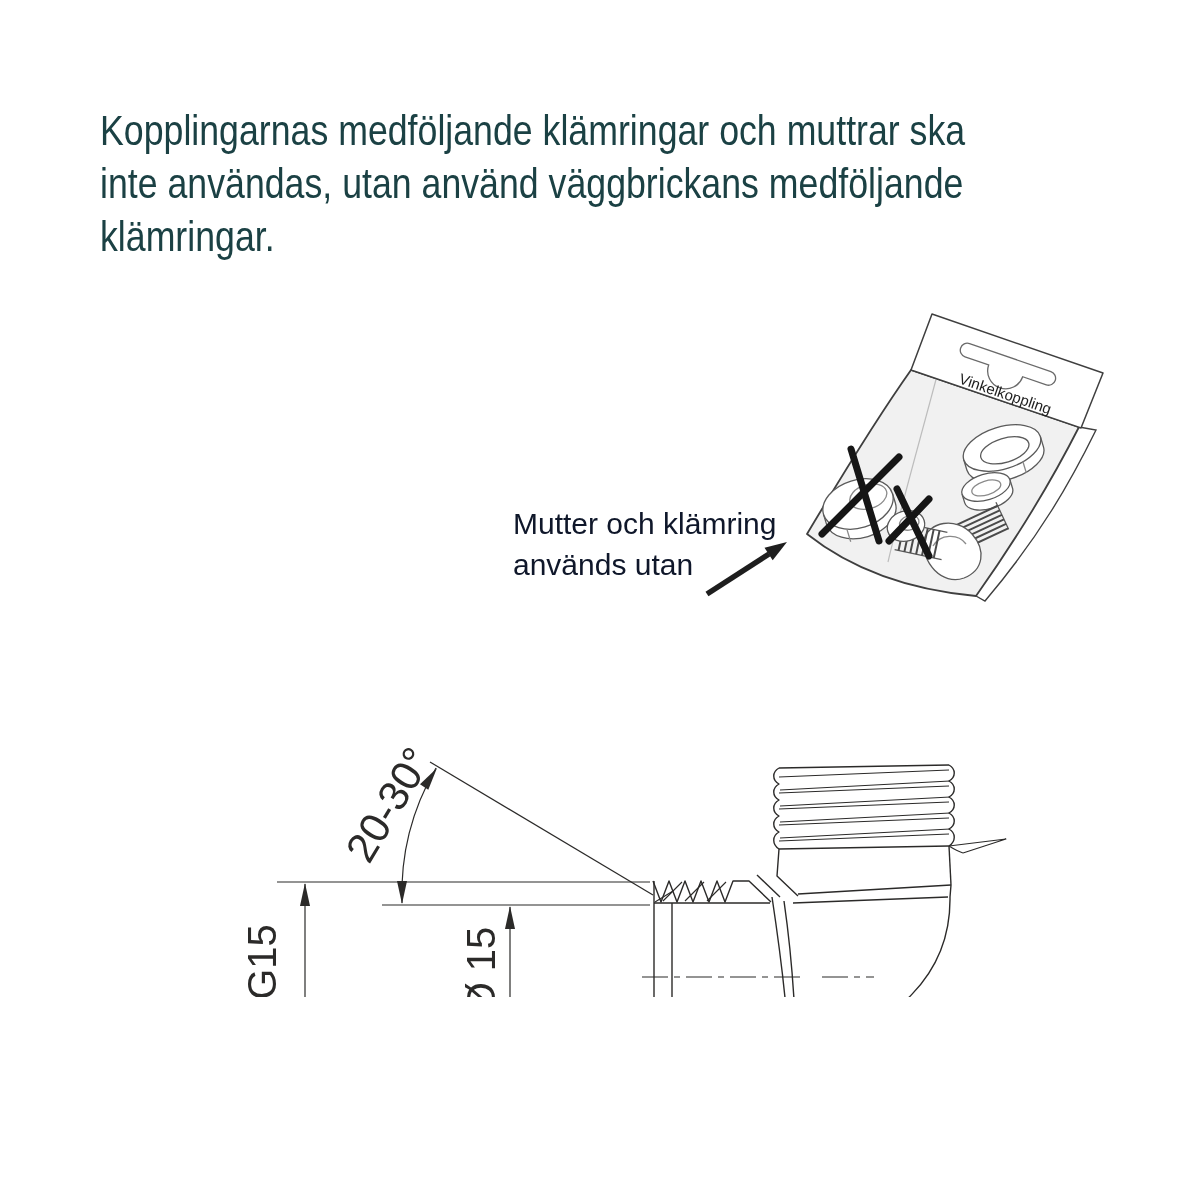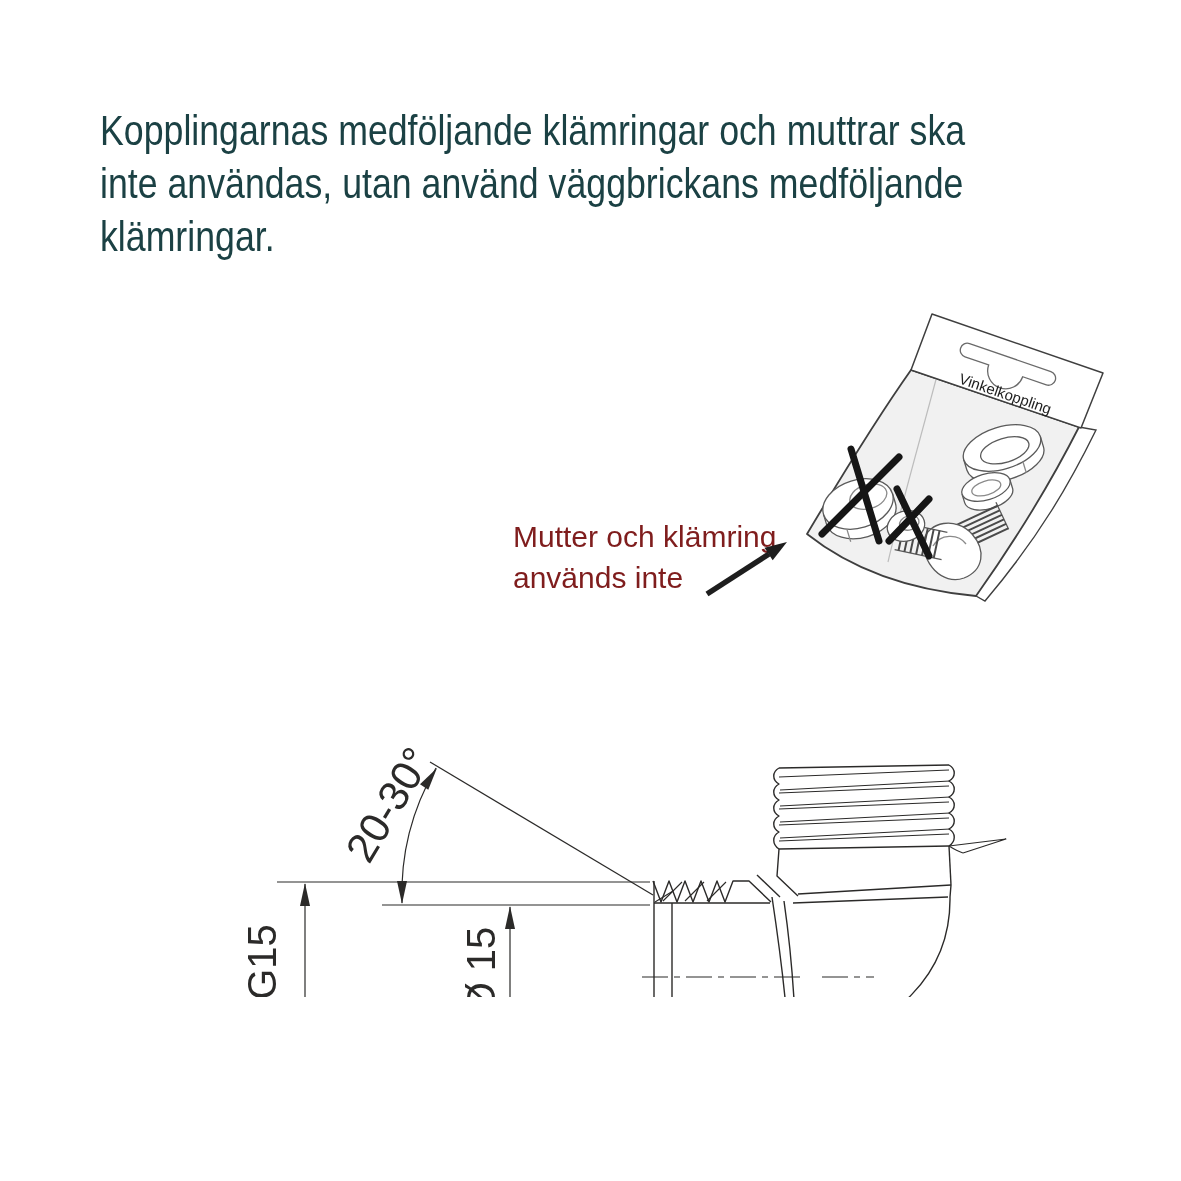--- a/index.html
+++ b/index.html
@@ -1,40 +1,40 @@
 <!DOCTYPE html>
 <html><head>
 <meta charset="utf-8">
 <style>
   html,body{margin:0;padding:0;background:#ffffff;}
   .page{position:relative;width:1181px;height:997px;background:#ffffff;overflow:hidden;
         font-family:"Liberation Sans",sans-serif;}
   .heading{position:absolute;left:100px;top:104px;font-size:42px;line-height:53px;
            color:#1b4144;transform:scaleX(0.85);transform-origin:left top;}
   .heading .hline{white-space:nowrap;}
-  .callout{position:absolute;left:513px;top:516px;font-size:30px;line-height:41px;
-           color:#7f1d1d;}
+  .callout{position:absolute;left:513px;top:503px;font-size:30px;line-height:41px;
+           color:#0f172a;}
   .callout .cline{white-space:nowrap;}
   svg text{font-family:"Liberation Sans",sans-serif;}
   .figure{position:absolute;left:0;top:0;}
 </style>
 </head>
 <body>
 
 <div class="page">
 
   <div class="heading">
     <div class="hline">Kopplingarnas medföljande klämringar och muttrar ska</div>
     <div class="hline">inte användas, utan använd väggbrickans medföljande</div>
     <div class="hline">klämringar.</div>
   </div>
 
   <div class="callout">
     <div class="cline">Mutter och klämring</div>
-    <div class="cline">används inte</div>
+    <div class="cline">används utan</div>
   </div>
 
   <svg class="figure" width="1181" height="1181" viewBox="0 0 1181 1181">
 
     <g>
 
       <path d="M911,370 C877,418 838,482 807,534 C860,576 922,591 976,596 C1015,541 1051,482 1079,427 Z" fill="#f1f1f1" stroke="#3f3f3f" stroke-width="1.8" stroke-linejoin="round"></path>
 
       <path d="M976,596 L985,601 C1040,536 1071,481 1096,430 L1079,427" fill="none" stroke="#3f3f3f" stroke-width="1.4"></path>
       <path d="M938,372 C920,440 900,510 888,562" fill="none" stroke="#bdbdbd" stroke-width="1.2"></path>

